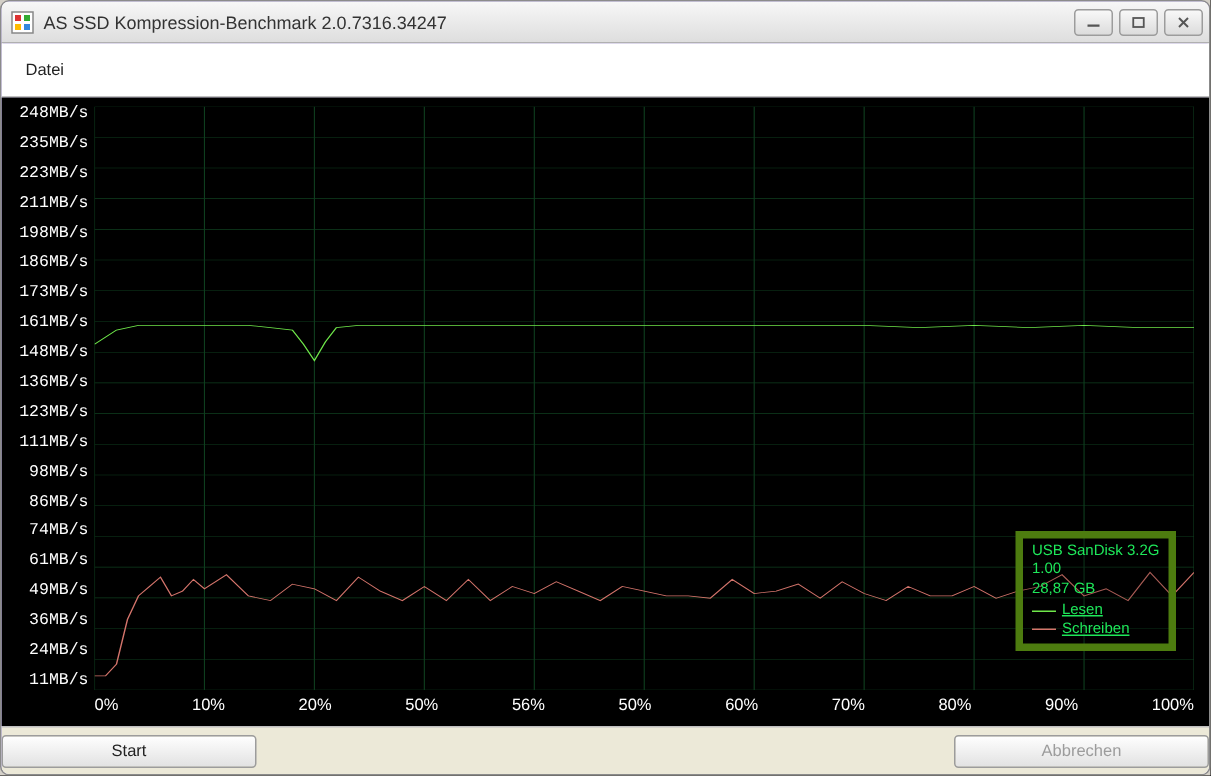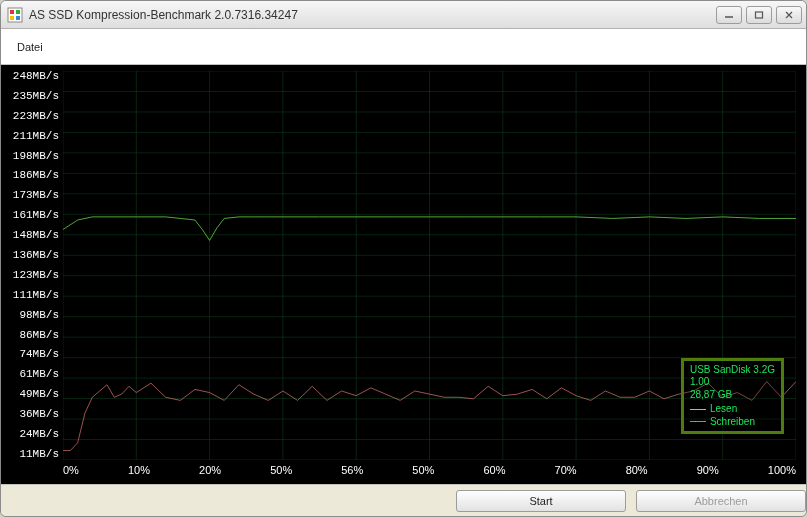--- a/index.html
+++ b/index.html
@@ -14,26 +14,26 @@
   .menu-item { padding: 2px 8px; color: #222; }
   .chart-wrap { flex: 1; background: #000; position: relative; }
   .y-axis { position: absolute; left: 0; top: 6px; bottom: 24px; width: 62px; display: flex; flex-direction: column; justify-content: space-between; }
   .y-tick { color: #fff; font-size: 11px; text-align: right; padding-right: 4px; line-height: 1; font-family: Liberation Mono, monospace; }
   .x-axis { position: absolute; left: 62px; right: 10px; bottom: 4px; height: 16px; display: flex; justify-content: space-between; }
   .x-tick { color: #fff; font-size: 11px; }
   .plot { position: absolute; left: 62px; right: 10px; top: 6px; bottom: 24px; }
   .grid line { stroke: #0f3f1f; stroke-width: 1; }
   .series-read { stroke: #6fe84a; stroke-width: 1.3; fill: none; }
   .series-write { stroke: #d4746b; stroke-width: 1.3; fill: none; }
-  .legend-box { position: absolute; right: 12px; bottom: 26px; border: 3px solid #4d7c0f; padding: 3px 6px 3px 6px; color: #1ee85a; font-size: 10px; line-height: 1.25; background: rgba(0,0,0,0.2); min-width: 100px; }
-  .legend-box .row { display: flex; align-items: center; gap: 4px; }
+  .legend-box { position: absolute; right: 12px; bottom: 26px; border: 5px solid #4d7c0f; padding: 3px 6px 3px 6px; color: #1ee85a; font-size: 10px; line-height: 1.25; background: rgba(0,0,0,0.2); min-width: 100px; }
+  .legend-box .row { display: flex; align-items: center; gap: 4px; text-decoration: underline; }
   .legend-swatch { width: 16px; height: 1px; }
   .legend-swatch.read { background: #6fe84a; }
   .legend-swatch.write { background: #d4746b; }
-  .button-row { height: 32px; background: #ece9d8; display: flex; align-items: center; justify-content: flex-end; gap: 10px; border-top: 1px solid #c0c0c0; position: relative; }
+  .button-row { height: 32px; background: #ece9d8; display: flex; align-items: center; justify-content: space-between; gap: 10px; border-top: 1px solid #c0c0c0; position: relative; }
   .btn { width: 170px; height: 22px; border: 1px solid #9c9c9c; border-radius: 3px; background: linear-gradient(to bottom,#fefefe,#e2e2e2); color: #222; font-size: 11px; cursor: default; }
   .btn[disabled] { color: #9c9c9c; }
   .watermark2 { position: absolute; right: 8px; bottom: 4px; color: #5e7d68; font-family: monospace; font-size: 12px; opacity: 0.85; }
 </style>
 </head>
 <body>
 
 <div class="window">
 
   <div class="titlebar">

